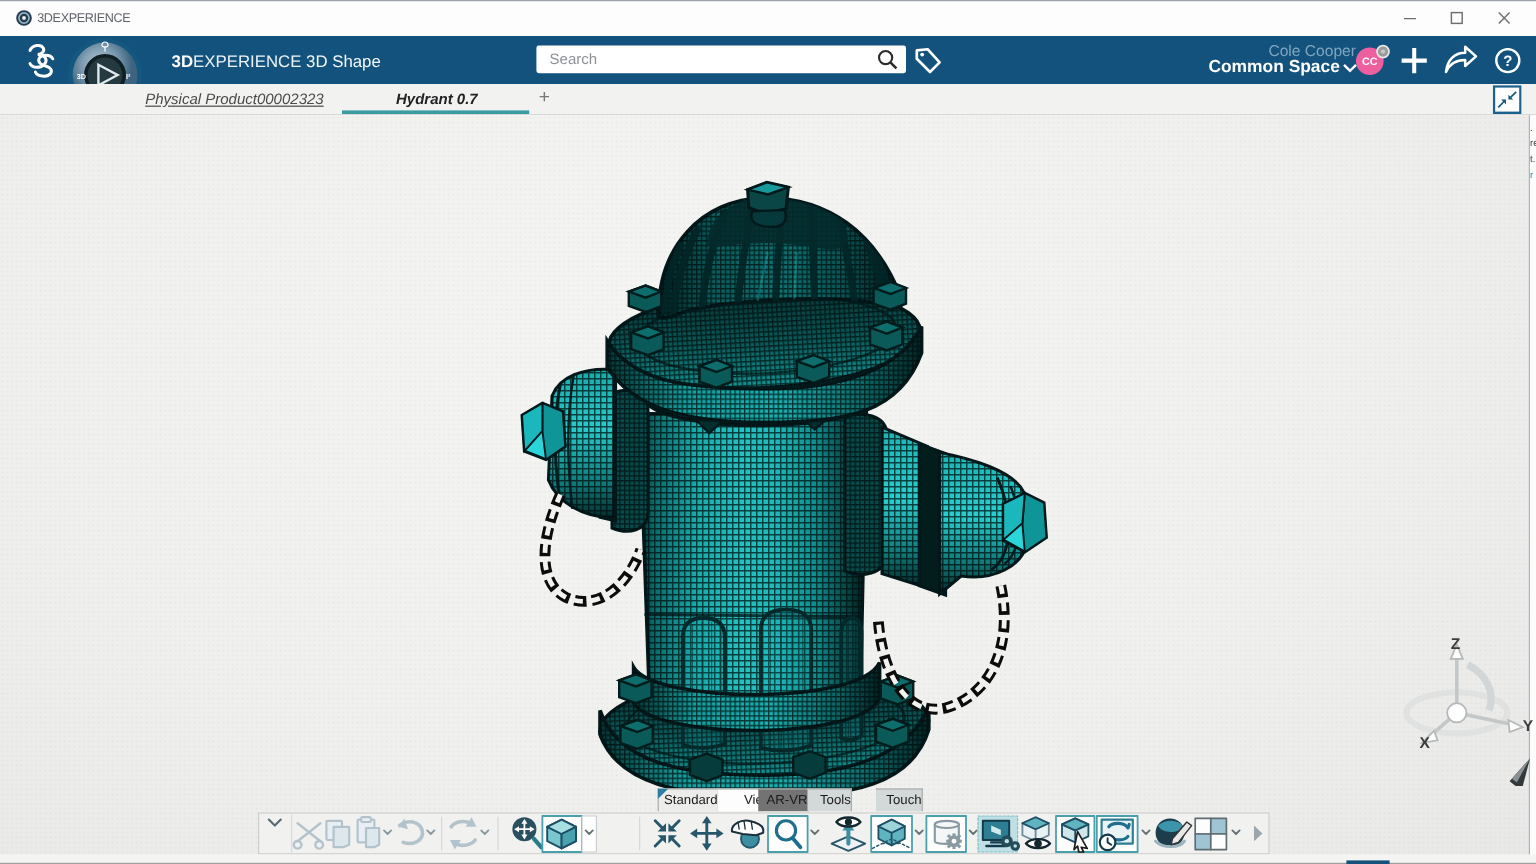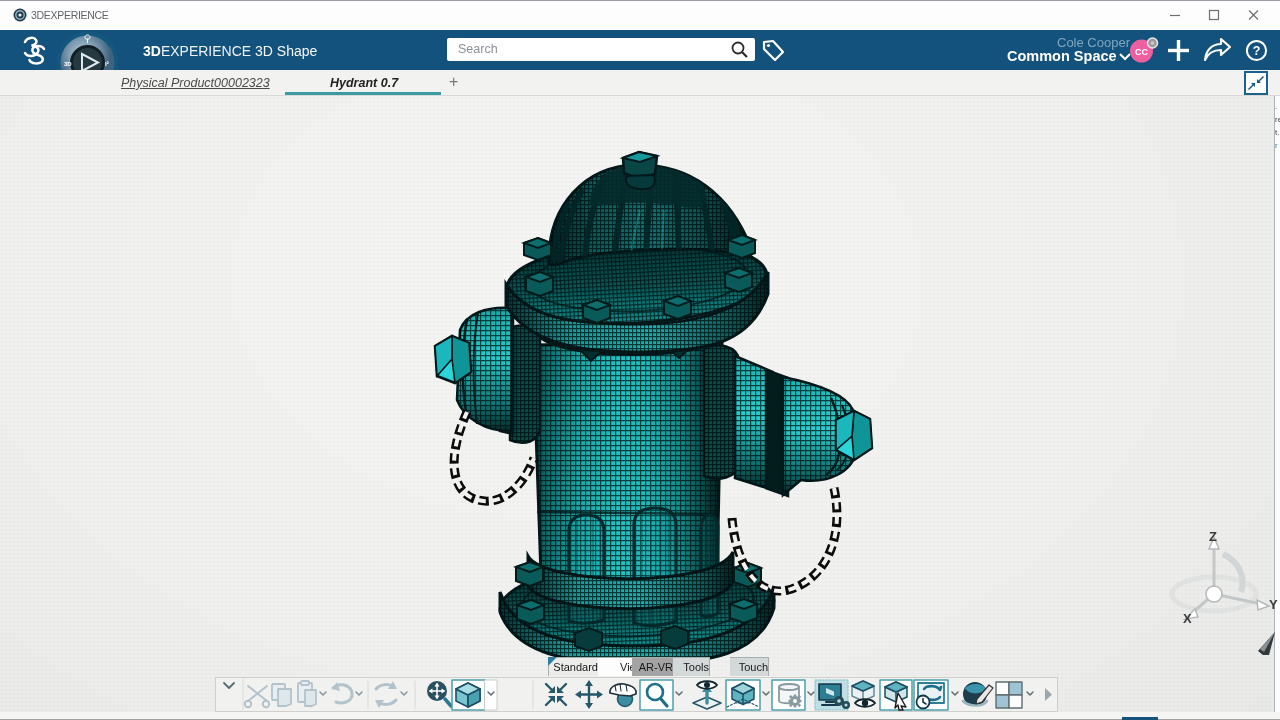--- a/index.html
+++ b/index.html
@@ -371,21 +371,21 @@
   <svg class="abs" style="left:1255px;top:630px" width="22" height="28" viewBox="0 0 22 28">
     <path d="M20 2 L3 21 L8 25 L14 25 Z" fill="#33393b"></path>
     <path d="M20 2 L5 19 L9 22 Z" fill="#8a9194"></path>
   </svg>
 
   <div class="btab abs" style="left:548px;width:51px;background:#ececeb;">Standard</div>
   <svg class="abs" style="left:548px;top:657px" width="9" height="9" viewBox="0 0 9 9">
       <path d="M0 0 L9 0 L0 9 Z" fill="#2e7ea3"></path>
     </svg>
   <div class="btab abs" style="left:598px;width:35px;background:#fdfdfd;border-left:none;padding-left:22px;">View</div>
-  <div class="btab abs" style="left:632px;width:42px;background:#a3a3a3;border-left:none;">AR-VR</div>
+  <div class="btab abs" style="left:632px;width:42px;background:#737373;border-left:none;">AR-VR</div>
   <div class="btab abs" style="left:673px;width:37px;background:#d3d8d8;border-left:none;">Tools</div>
   <div class="btab abs" style="left:730px;width:39px;background:#d3d8d8;border-left:none;">Touch</div>
 
   <div id="btoolbar" class="abs"></div>
   <div id="bottomrow" class="abs"></div>
   <div id="bluedash" class="abs"></div>
   <svg id="tbicons" class="abs" style="left:215px;top:677px" width="845" height="35" viewBox="0 0 845 35">
     <g fill="none" stroke-linecap="round" stroke-linejoin="round">
 
       <path d="M9 6 L14 11 L19 6" stroke="#5a6a72" stroke-width="1.8"></path>

